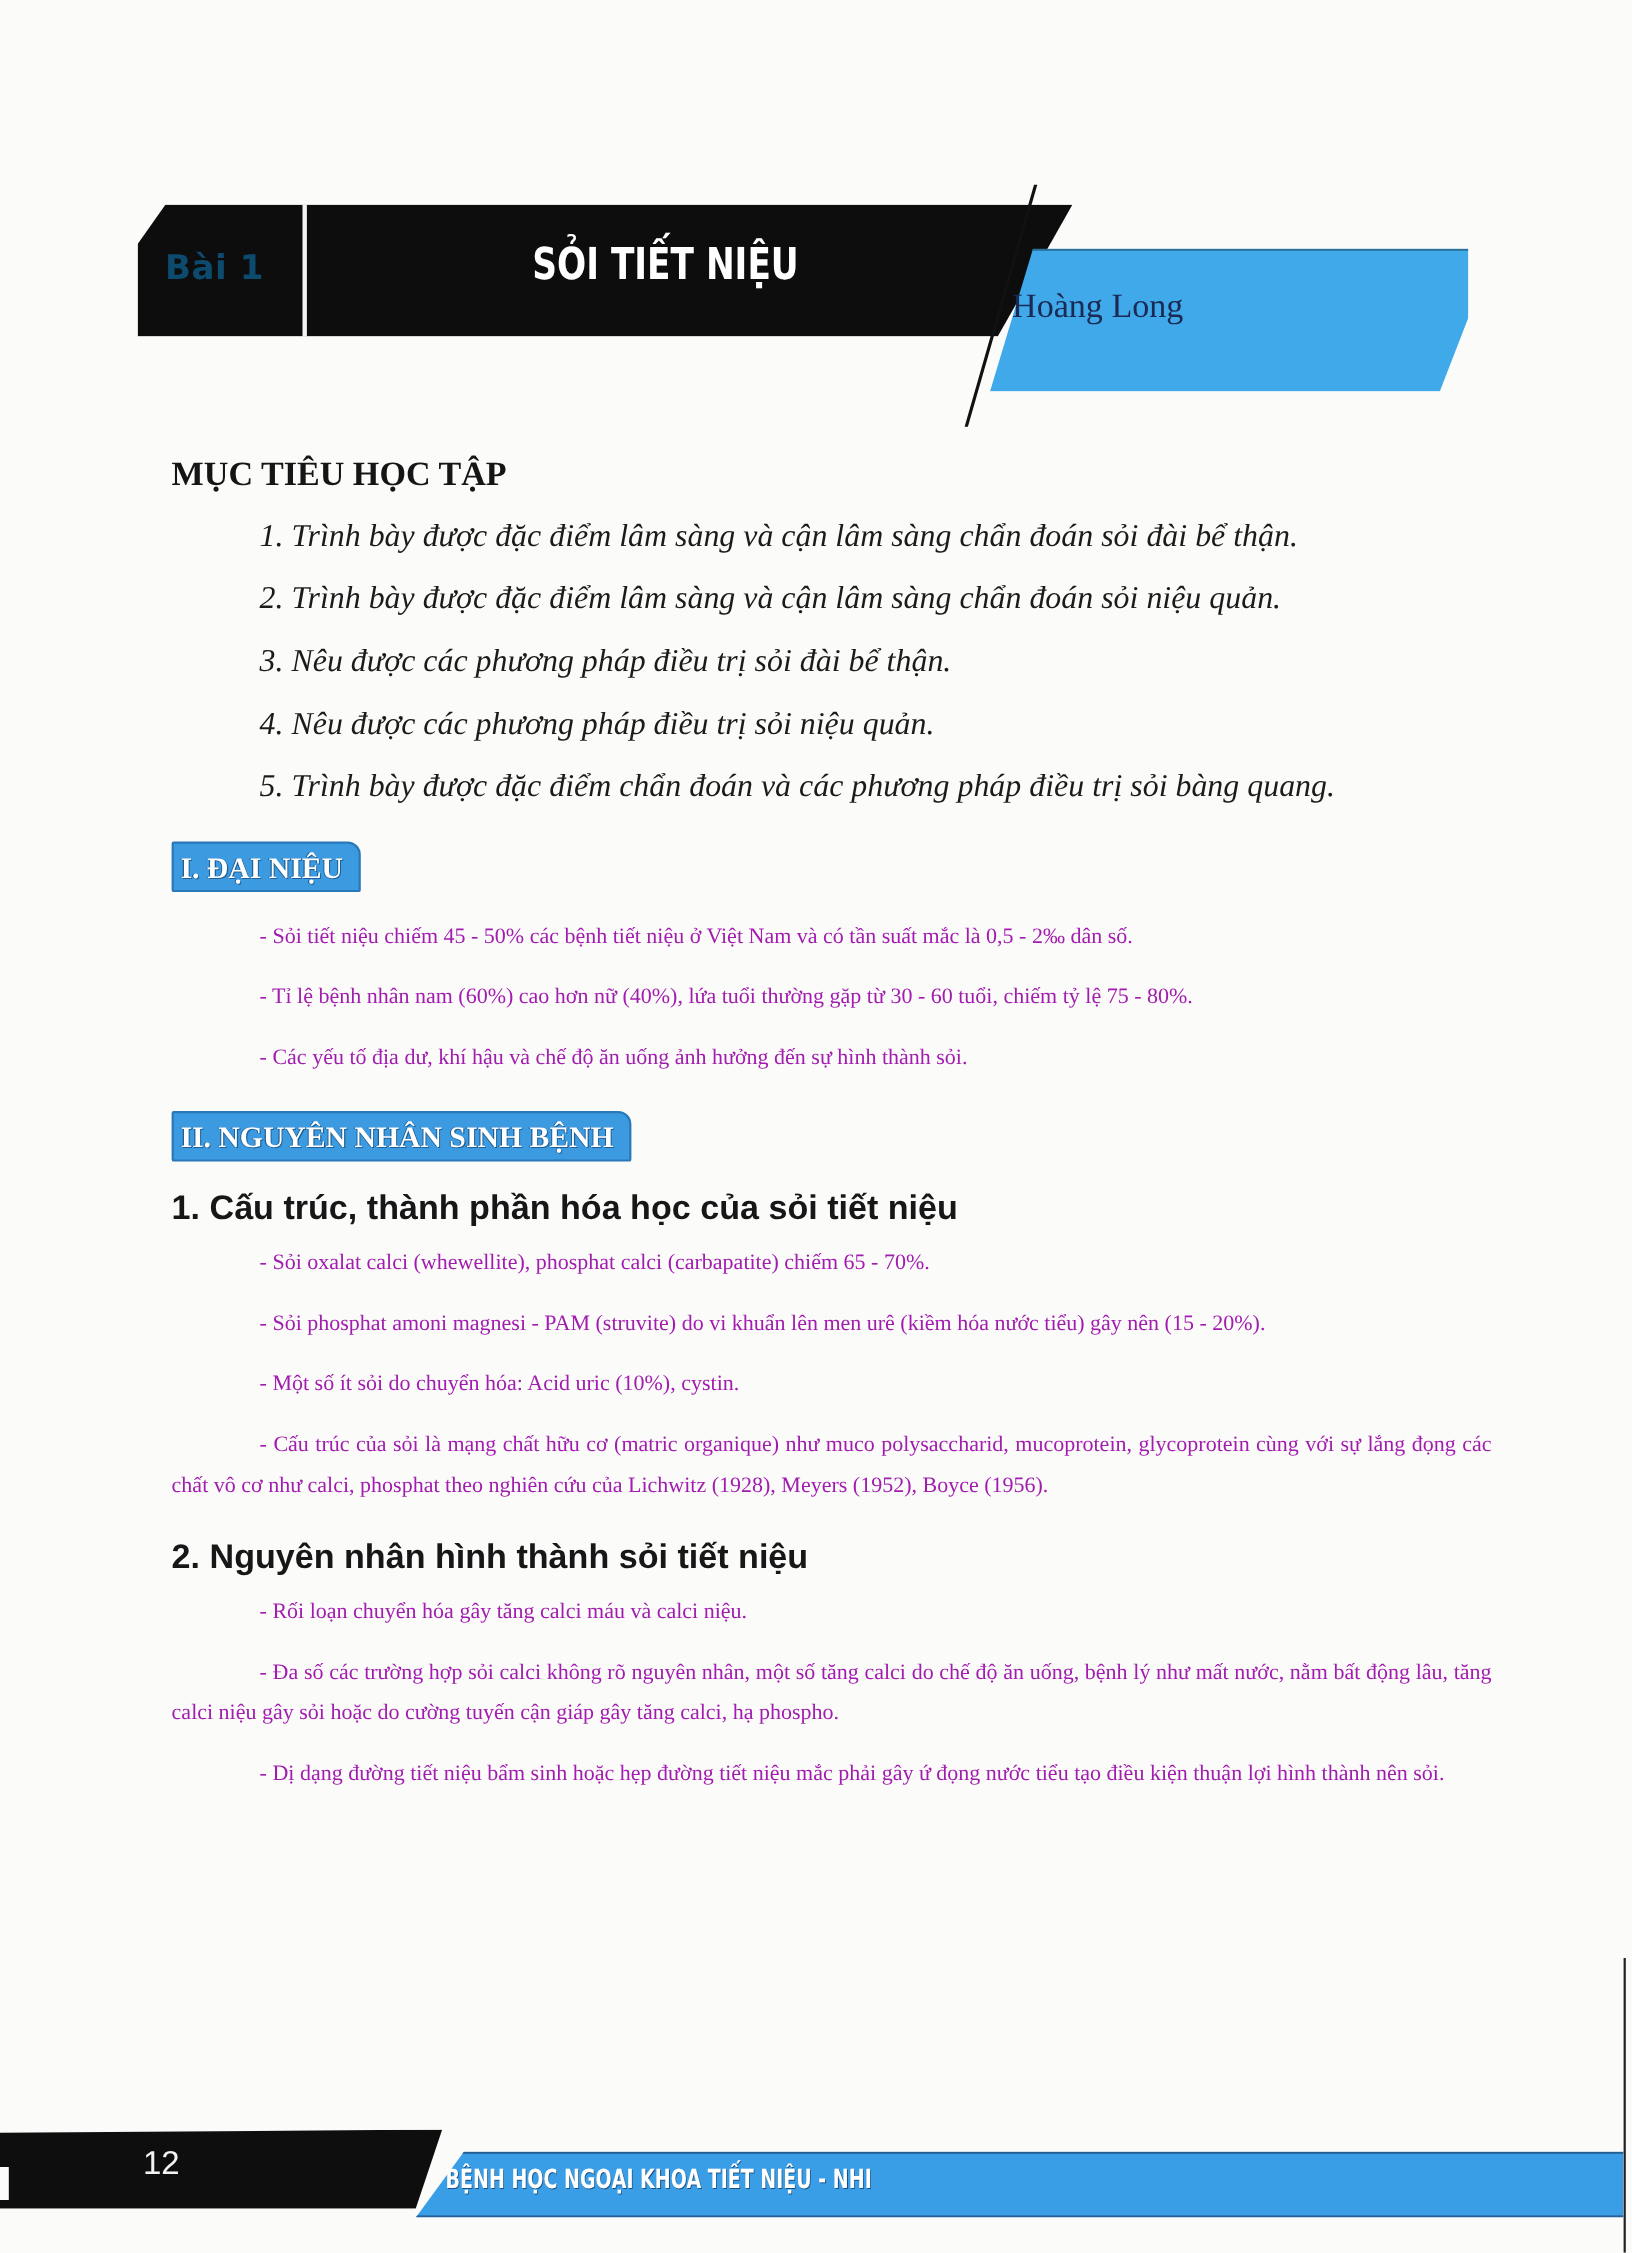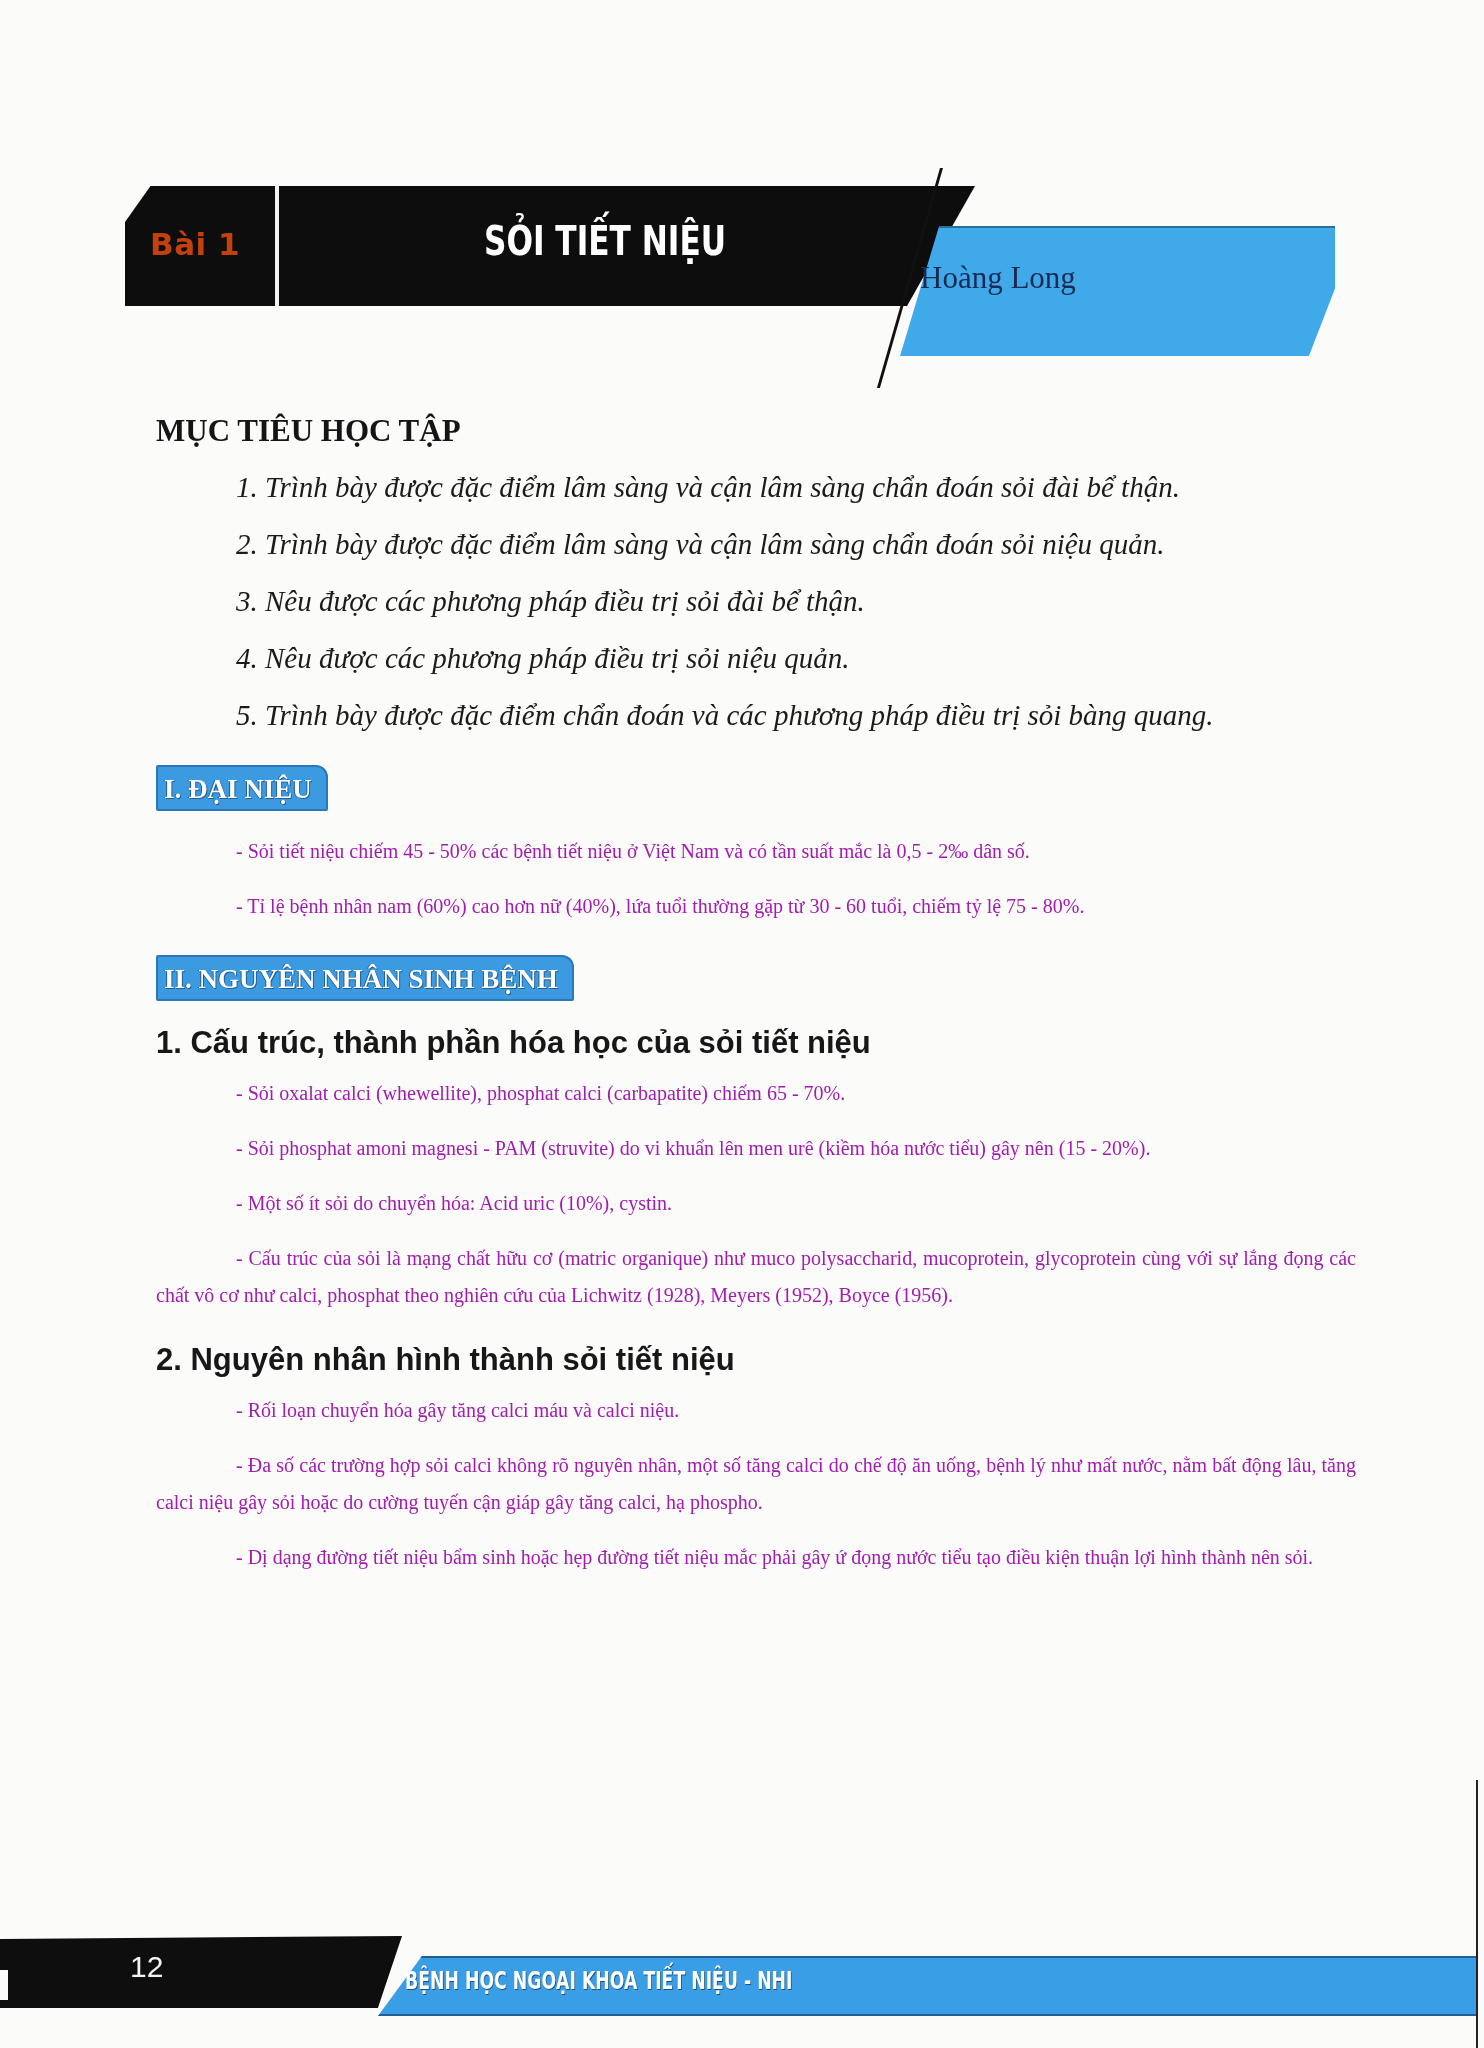--- a/index.html
+++ b/index.html
@@ -10,21 +10,21 @@
     .hdr-black {
       position: absolute; left: 125px; top: 186px; width: 850px; height: 120px;
       background: #0d0d0d;
       clip-path: polygon(3% 0, 100% 0, 92% 100%, 0 100%, 0 30%);
     }
     .hdr-divider {
       position: absolute; left: 275px; top: 186px; width: 4px; height: 120px; background: #f3f3f3;
     }
     .hdr-lesson {
       position: absolute; left: 150px; top: 226px; width: 120px;
-      font-family: "DejaVu Sans", sans-serif; font-weight: bold; font-size: 31px; color: #c2410c;
+      font-family: "DejaVu Sans", sans-serif; font-weight: bold; font-size: 31px; color: #0c4a6e;
       letter-spacing: 0.5px;
     }
     .hdr-title {
       position: absolute; left: 285px; top: 218px; width: 640px; text-align: center;
       font-family: "DejaVu Sans", sans-serif; font-weight: bold; font-size: 40px; color: #ffffff;
       transform: scaleX(0.78); transform-origin: center;
     }
     .hdr-slash {
       position: absolute; left: 940px; top: 168px; width: 3px; height: 220px; background: #111;
       transform: skewX(-16deg); transform-origin: top left;
@@ -111,20 +111,21 @@
     <div class="obj-item">1. Trình bày được đặc điểm lâm sàng và cận lâm sàng chẩn đoán sỏi đài bể thận.</div>
     <div class="obj-item">2. Trình bày được đặc điểm lâm sàng và cận lâm sàng chẩn đoán sỏi niệu quản.</div>
     <div class="obj-item">3. Nêu được các phương pháp điều trị sỏi đài bể thận.</div>
     <div class="obj-item">4. Nêu được các phương pháp điều trị sỏi niệu quản.</div>
     <div class="obj-item">5. Trình bày được đặc điểm chẩn đoán và các phương pháp điều trị sỏi bàng quang.</div>
   </div>
 
   <div class="sec1"><span class="sec-badge">I. ĐẠI NIỆU</span></div>
   <p class="para">- Sỏi tiết niệu chiếm 45 - 50% các bệnh tiết niệu ở Việt Nam và có tần suất mắc là 0,5 - 2‰ dân số.</p>
   <p class="para">- Tỉ lệ bệnh nhân nam (60%) cao hơn nữ (40%), lứa tuổi thường gặp từ 30 - 60 tuổi, chiếm tỷ lệ 75 - 80%.</p>
+  <p class="para">- Các yếu tố địa dư, khí hậu và chế độ ăn uống ảnh hưởng đến sự hình thành sỏi.</p>
 
   <div class="sec2"><span class="sec-badge">II. NGUYÊN NHÂN SINH BỆNH</span></div>
 
   <h3 class="subhead">1. Cấu trúc, thành phần hóa học của sỏi tiết niệu</h3>
   <p class="para">- Sỏi oxalat calci (whewellite), phosphat calci (carbapatite) chiếm 65 - 70%.</p>
   <p class="para">- Sỏi phosphat amoni magnesi - PAM (struvite) do vi khuẩn lên men urê (kiềm hóa nước tiểu) gây nên (15 - 20%).</p>
   <p class="para">- Một số ít sỏi do chuyển hóa: Acid uric (10%), cystin.</p>
   <p class="para">- Cấu trúc của sỏi là mạng chất hữu cơ (matric organique) như muco polysaccharid, mucoprotein, glycoprotein cùng với sự lắng đọng các chất vô cơ như calci, phosphat theo nghiên cứu của Lichwitz (1928), Meyers (1952), Boyce (1956).</p>
 
   <h3 class="subhead s2">2. Nguyên nhân hình thành sỏi tiết niệu</h3>

